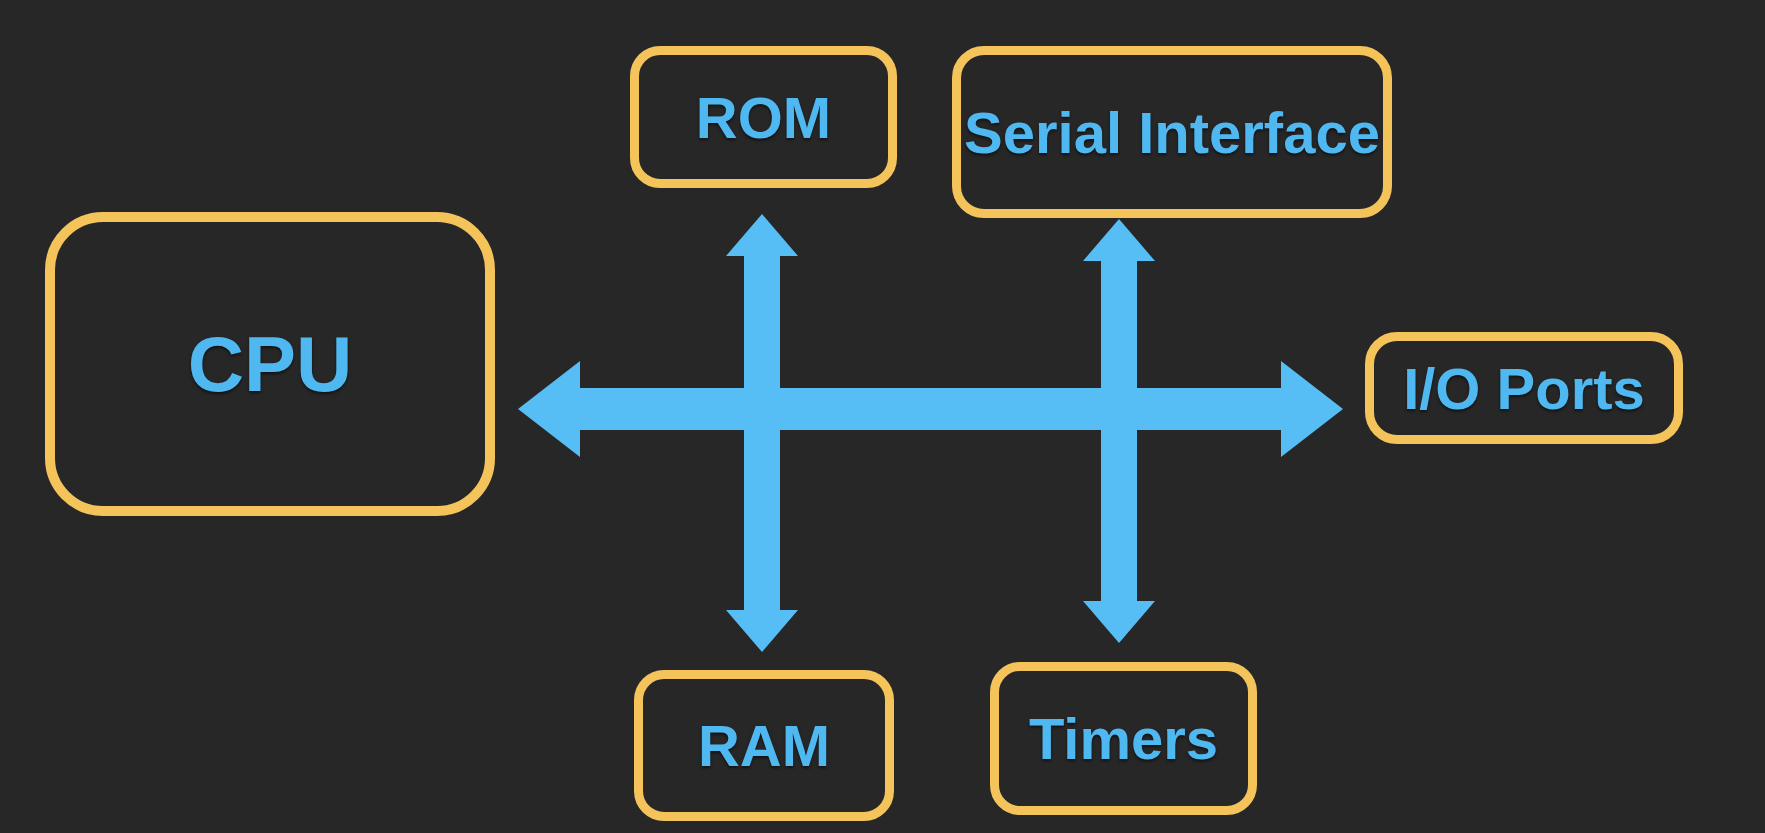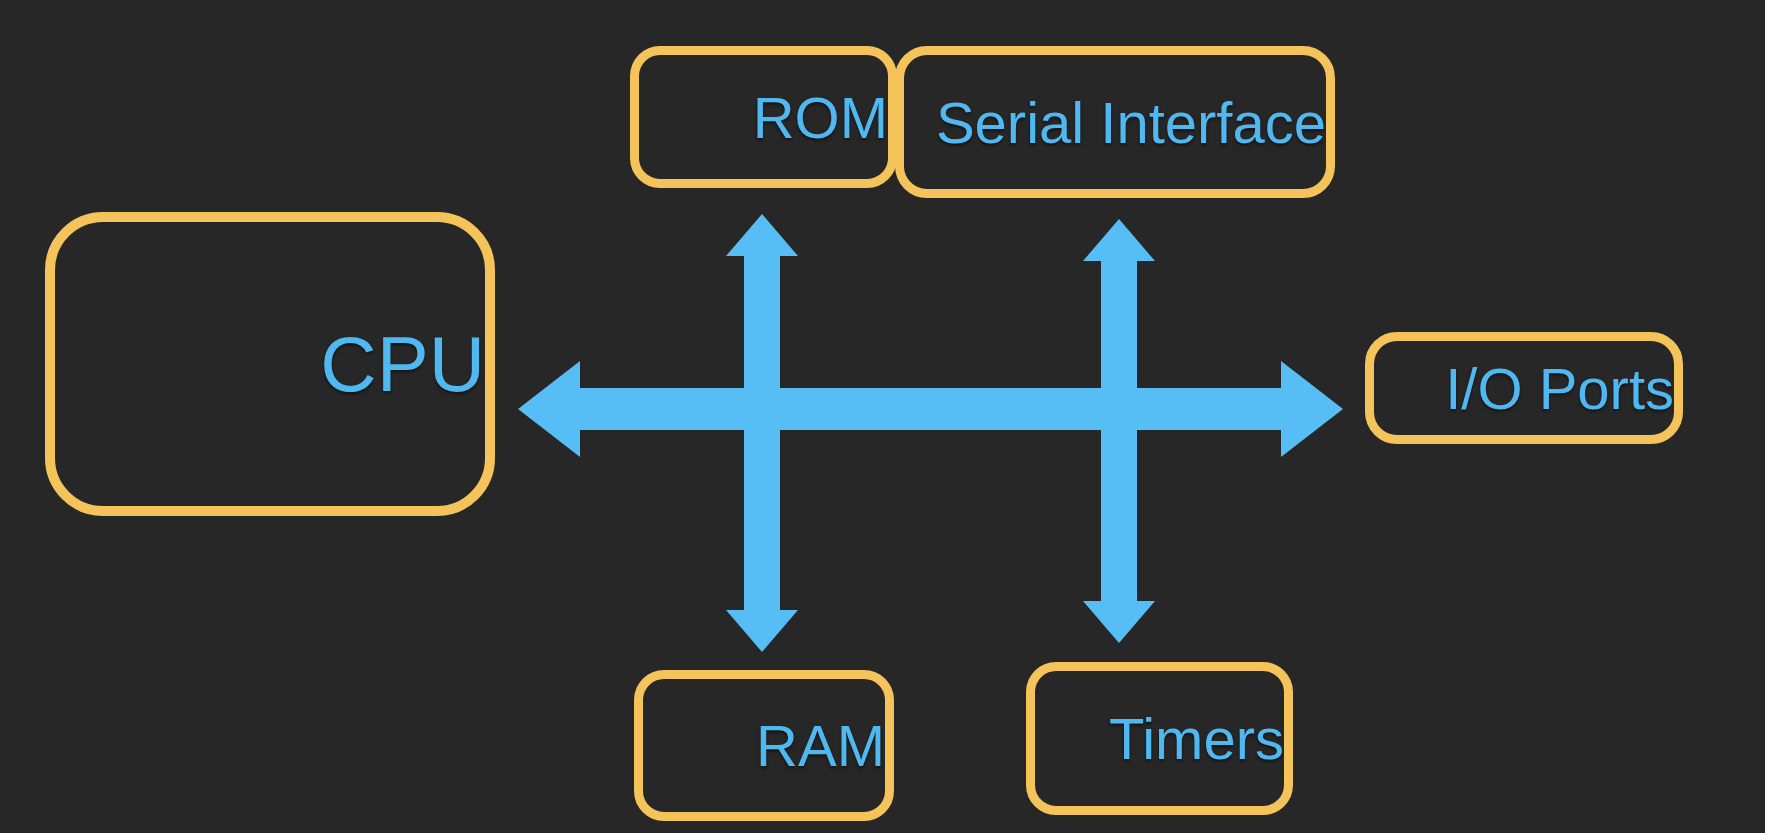--- a/index.html
+++ b/index.html
@@ -14,52 +14,52 @@
     width:1765px;height:833px;
     background:var(--background);
     overflow:hidden;
     font-family:"Liberation Sans","DejaVu Sans",sans-serif;
   }
   .arrow-layer{
     position:absolute;left:0;top:0;width:1765px;height:833px;
   }
   .node{
     position:absolute;
-    display:flex;align-items:center;justify-content:flex-end;
+    display:flex;align-items:center;justify-content:center;
     border:9px solid var(--box-border);
     background:var(--background);
     color:var(--text);
-    font-weight:400;
+    font-weight:700;
     text-shadow:0 2px 3px rgba(0,0,0,0.55);
     box-sizing:border-box;
     white-space:nowrap;
   }
   .node-cpu{
     left:45px;top:212px;width:450px;height:304px;
     border-radius:58px;border-width:10px;font-size:78px;
   }
   .node-rom{
     left:630px;top:46px;width:267px;height:142px;
     border-radius:30px;font-size:58px;
   }
   .node-serial{
-    left:895px;top:46px;width:440px;height:152px;
+    left:952px;top:46px;width:440px;height:172px;
     border-radius:32px;font-size:58px;
   }
   .node-io{
     left:1365px;top:332px;width:318px;height:112px;
     border-radius:32px;font-size:58px;
   }
   .node-ram{
     left:634px;top:670px;width:260px;height:151px;
     border-radius:30px;font-size:58px;
   }
   .node-timers{
     left:990px;top:662px;width:267px;height:153px;
-    border-radius:30px;font-size:58px;margin-left:36px;
+    border-radius:30px;font-size:58px;
   }
   .arrow{fill:var(--arrow);}
 </style>
 </head>
 <body>
 
 <div class="stage">
 
   <svg class="arrow-layer" viewBox="0 0 1765 833" aria-hidden="true">
 

